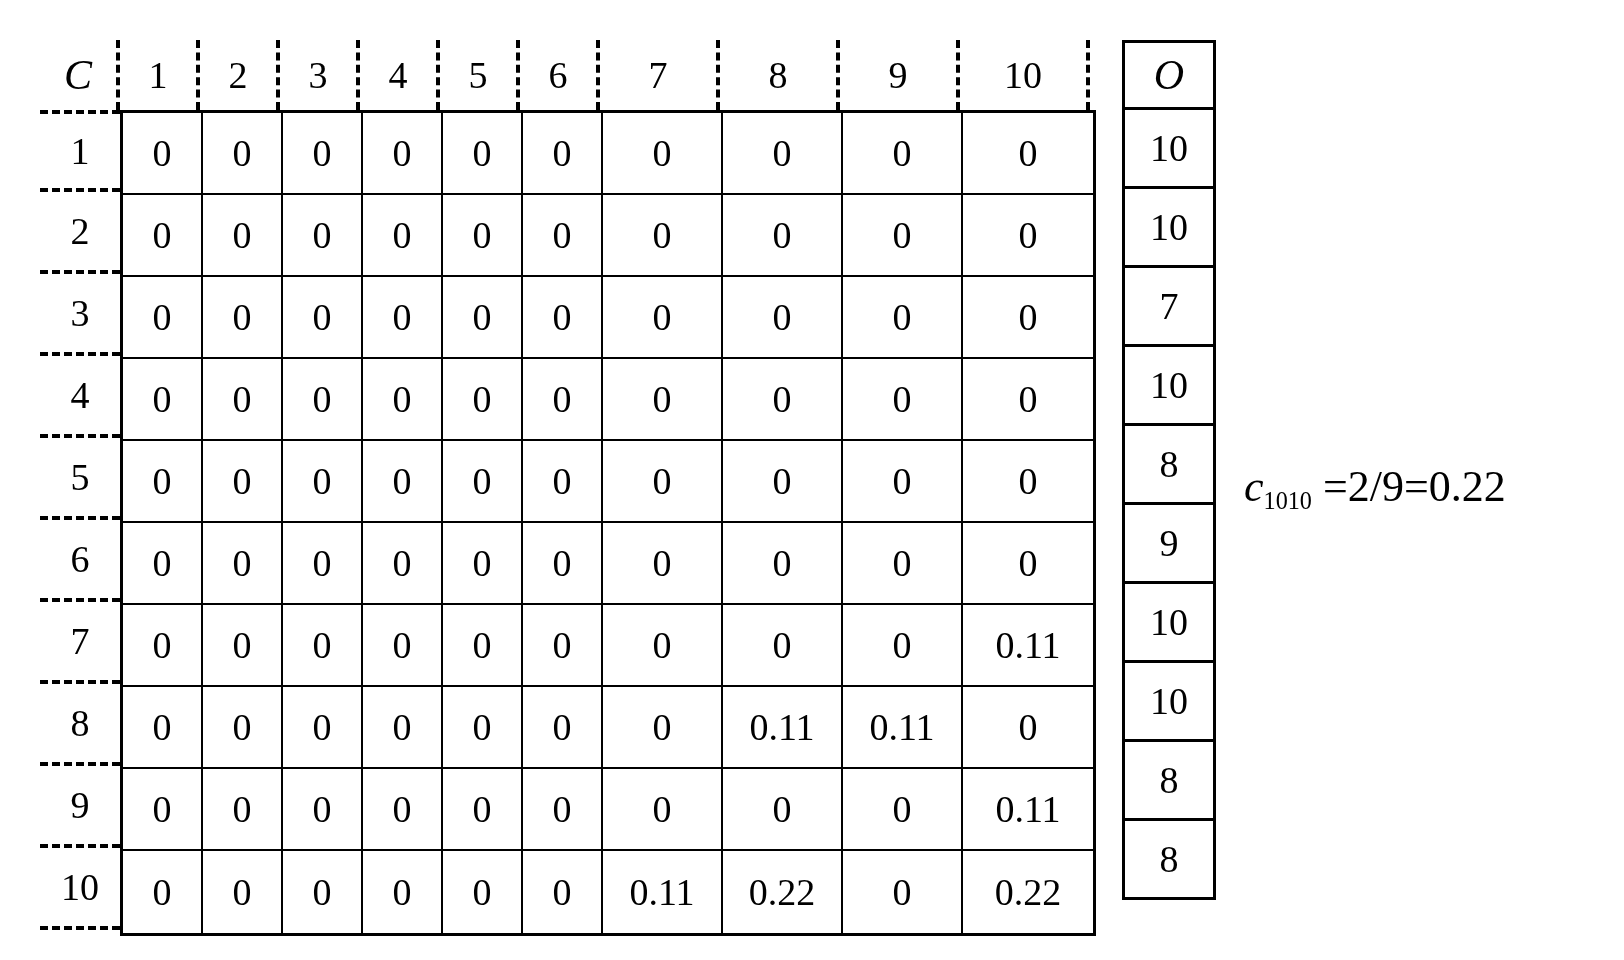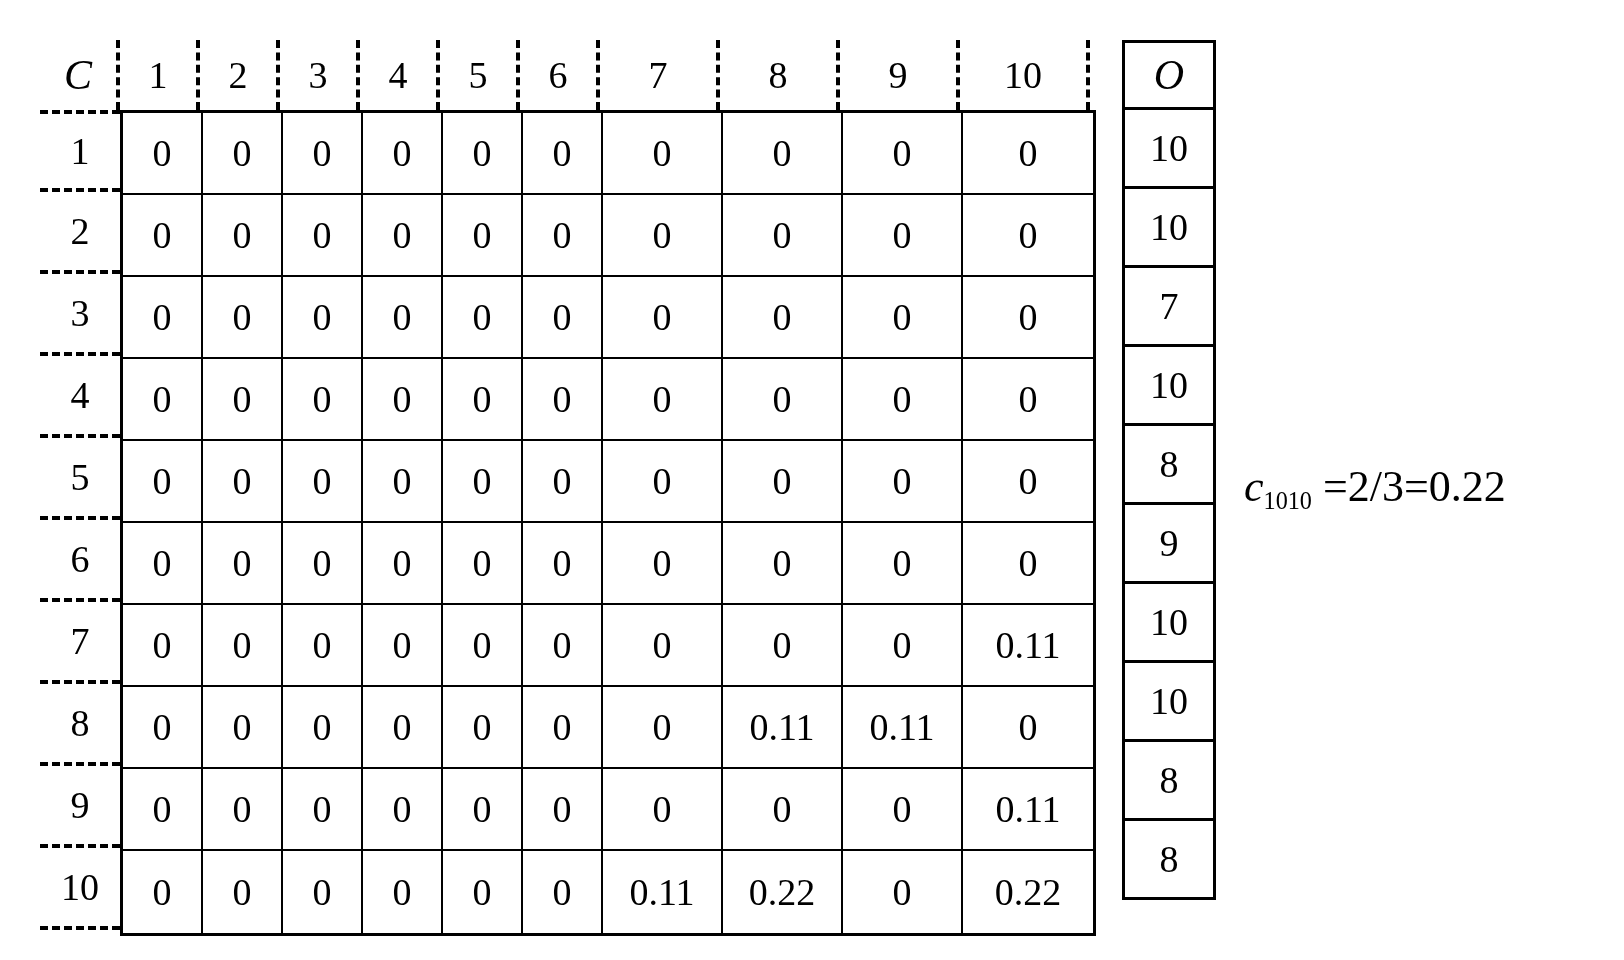--- a/index.html
+++ b/index.html
@@ -322,17 +322,17 @@
       <div class="ocell">8</div>
       <div class="ocell">9</div>
       <div class="ocell">10</div>
       <div class="ocell">10</div>
       <div class="ocell">8</div>
       <div class="ocell">8</div>
     </div>
 
     <div class="annotation">
       <span class="var">c</span><sub>1010</sub>
-      =<span>2/3</span>=<span>0.22</span>
+      =<span>2/9</span>=<span>0.22</span>
     </div>
 
   </div>
 </div>
 
 </body></html>

